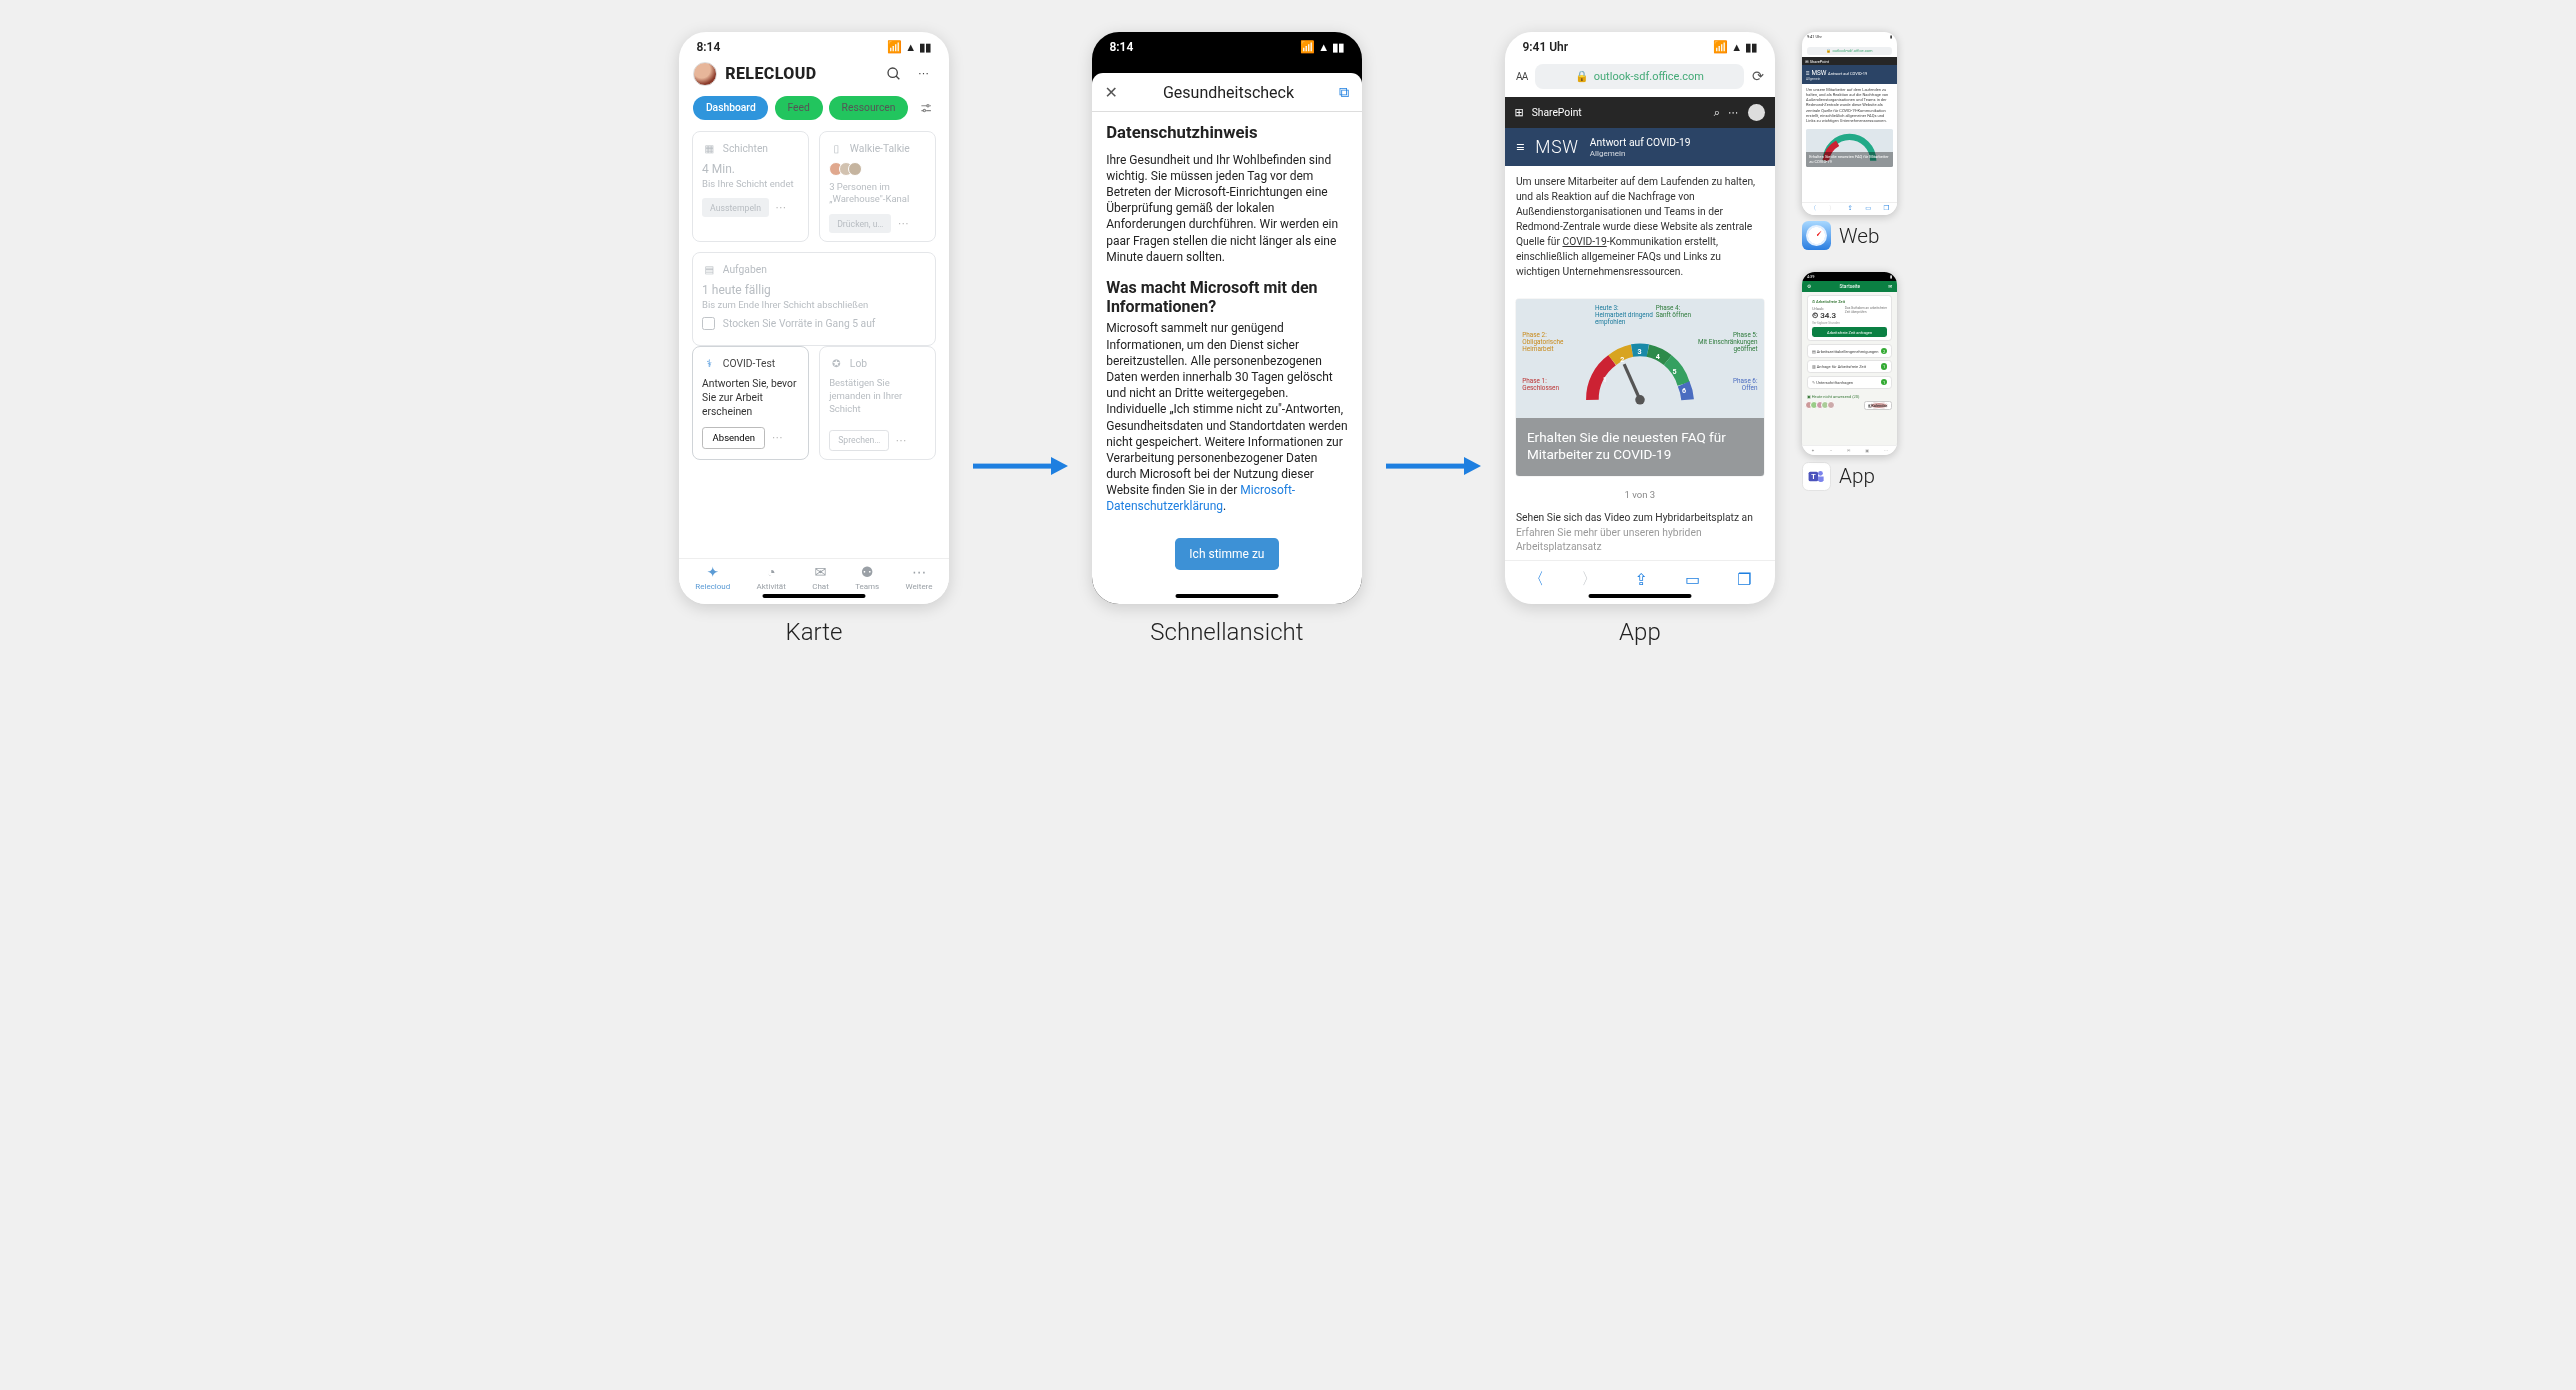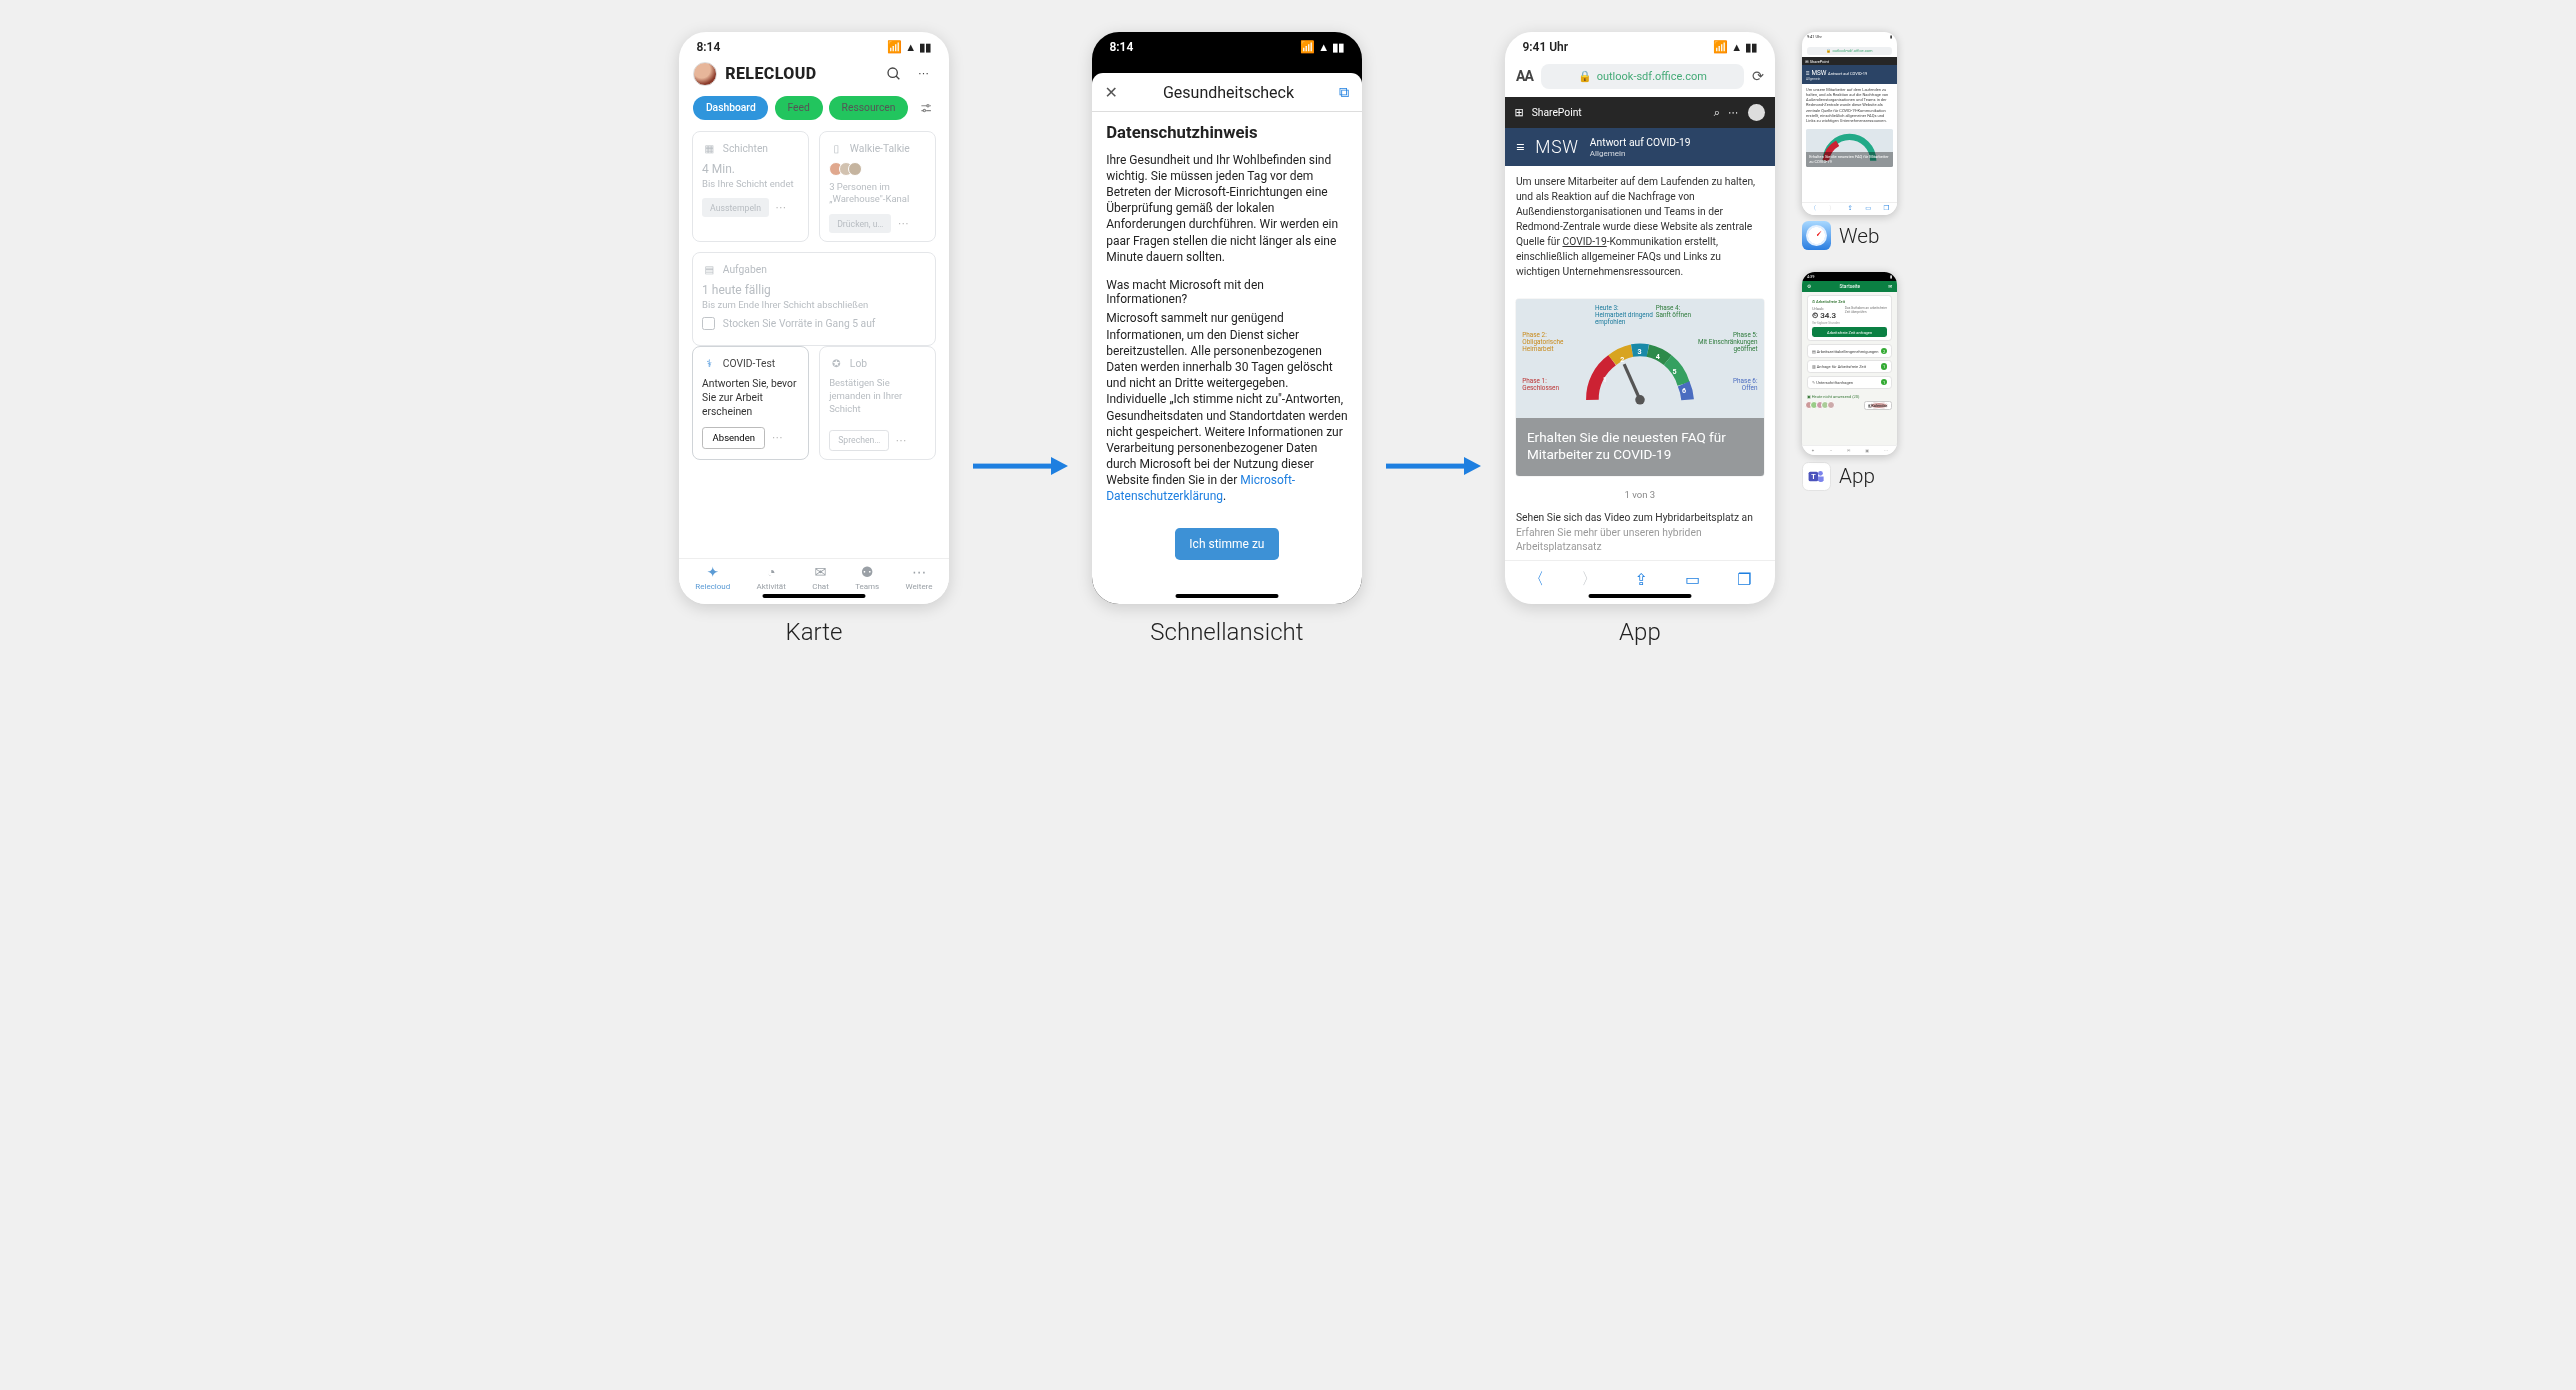--- a/index.html
+++ b/index.html
@@ -77,28 +77,28 @@
   .arrow::after{content:"";position:absolute;right:0;top:50%;transform:translateY(-50%);border-left:17.5px solid #1e7fe0;border-top:9.5px solid transparent;border-bottom:9.5px solid transparent}
 
   
   .modal-head{display:flex;align-items:center;justify-content:space-between;padding:9.5px 12.7px;border-bottom:0.8px solid #ddd}
   .modal-head .x{font-size:16px;color:#555}
   .modal-title{font-size:16px;color:#222}
   .open-ico{color:#1e7fe0;font-size:14.3px}
   .p2-body{padding:11px 14.3px 0;overflow:auto;flex:1}
   .p2-h{font-weight:700;font-size:16.7px;margin:0 0 9.5px}
   .p2-p{font-size:12px;line-height:1.35;margin:0 0 12.7px;color:#222}
-  .p2-sub{font-weight:400;font-size:12px;margin:3.2px 0 4.8px}
+  .p2-sub{font-weight:700;font-size:16px;margin:3.2px 0 4.8px}
   .link{color:#1e7fe0}
   .agree-wrap{display:flex;justify-content:center;padding:11px 0 20.7px}
   .agree{background:#3d91d6;color:#fff;border:none;border-radius:4.8px;padding:8.7px 14.3px;font-size:12px}
 
   
   .safari-url{display:flex;align-items:center;gap:8px;padding:4.8px 11px 8px}
-  .aa{font-size:14px;font-weight:700;color:#444;letter-spacing:-0.8px}
+  .aa{font-size:10px;font-weight:400;color:#444;letter-spacing:-0.8px}
   .urlbox{flex:1;background:#eef0f2;border-radius:8px;display:flex;align-items:center;justify-content:center;gap:4.8px;padding:6.4px 4.8px;color:#4a7;font-size:11px}
   .refresh{color:#555;font-size:14.3px}
   .sp-top{background:var(--sp-topbar);color:#fff;display:flex;align-items:center;padding:6.4px 9.5px;gap:8px;font-size:10.3px}
   .sp-top .grid-ico{font-size:11px}
   .sp-top .sp-label{flex:1}
   .sp-top .sch{font-size:11px}
   .sp-top .more{letter-spacing:1.6px}
   .sp-top .av{width:17.5px;height:17.5px;border-radius:50%;background:#ddd}
   .sp-nav{background:var(--sp-dark);color:#fff;padding:8px 11px;display:flex;align-items:center;gap:11px}
   .burger{font-size:14.3px}

